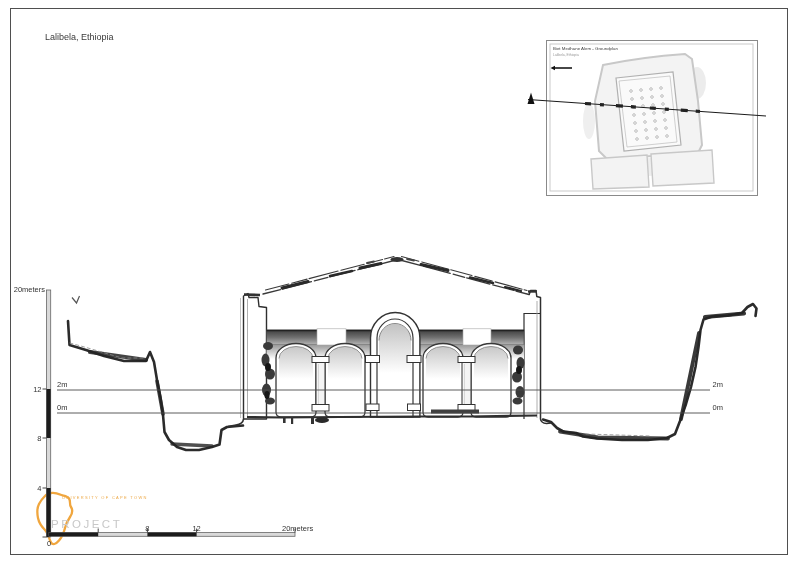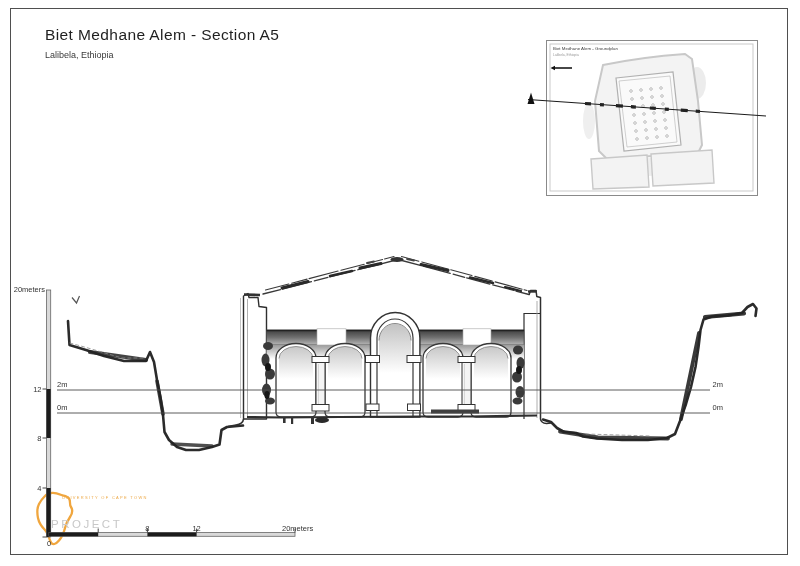--- a/index.html
+++ b/index.html
@@ -24,21 +24,20 @@
   text{font-family:"Liberation Sans",sans-serif;}
 </style>
 </head>
 <body>
 
 <div class="sheet">
 
   <div class="frame"></div>
 
   <div class="titleblock">
-    <div class="title">Biet Medhane Alem - Section A5</div>
     <div class="subtitle">Lalibela, Ethiopia</div>
   </div>
 
   <div class="inset">
     <svg width="210" height="154" viewBox="0 0 210 154">
       <rect x="3" y="3" width="203" height="147" fill="none" stroke="#c9c9c9" stroke-width="1"></rect>
 
       <g>
         <ellipse cx="150" cy="42" rx="9" ry="16" fill="#ececec"></ellipse>
         <ellipse cx="42" cy="80" rx="6" ry="18" fill="#efefef"></ellipse>

